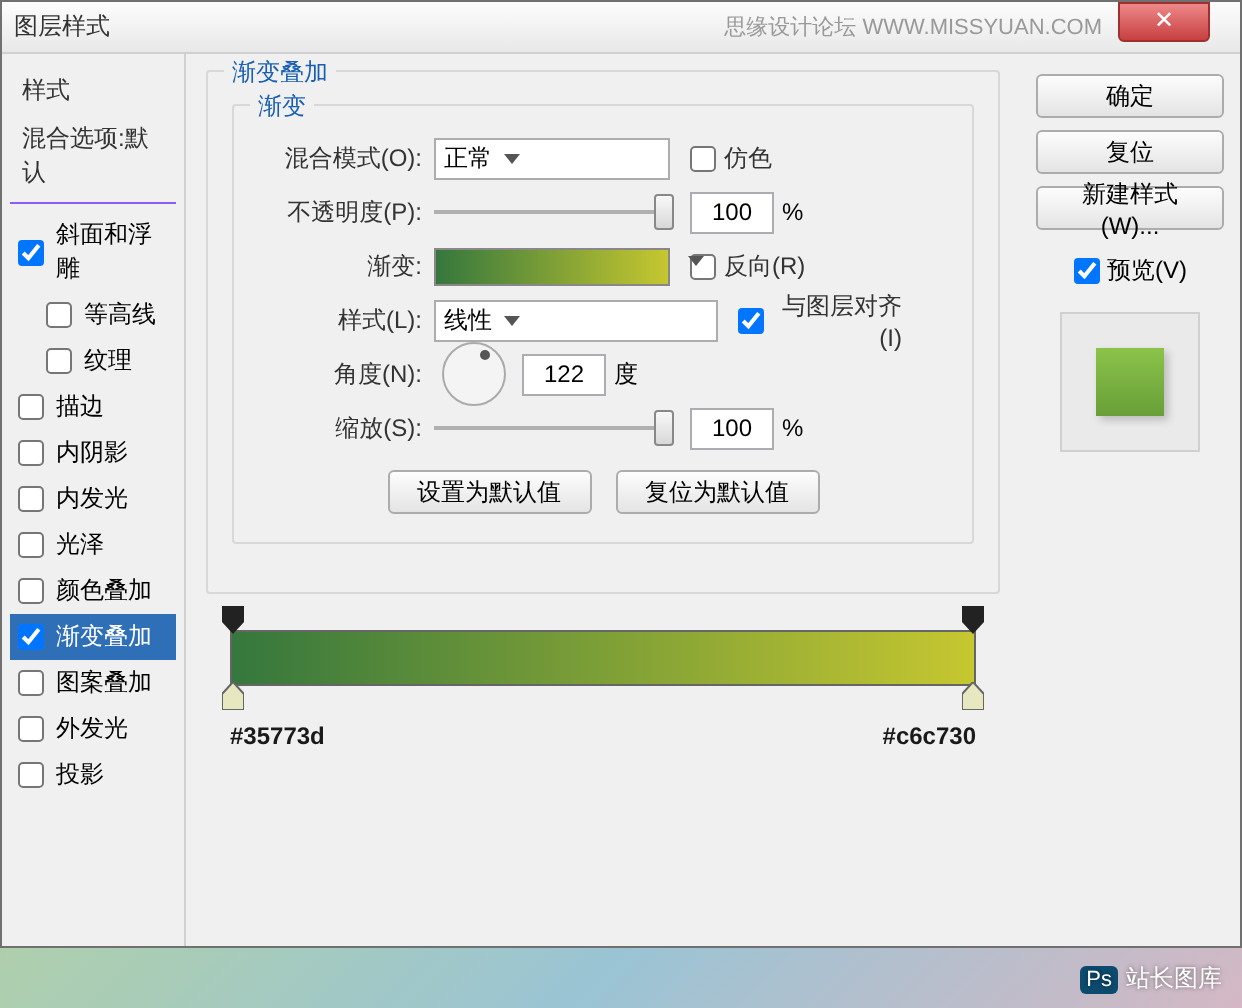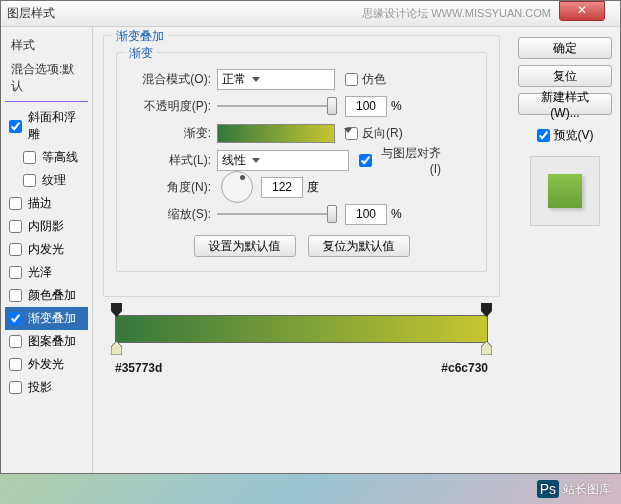--- a/index.html
+++ b/index.html
@@ -44,21 +44,21 @@
 .preview-box{width:70px;height:70px;background:#eaeaea;border:1px solid #d0d0d0;margin-top:6px;display:flex;align-items:center;justify-content:center}
 .preview-sw{width:34px;height:34px;background:linear-gradient(#8bc34a,#689f38);box-shadow:2px 2px 4px rgba(0,0,0,.2)}
 .grad-editor{margin:18px 12px 0;position:relative}
 .grad-bar{height:28px;background:linear-gradient(90deg,#35773d,#c6c730);border:1px solid #666}
 .stop{position:absolute;width:11px;height:14px}
 .stop.top{top:-12px}
 .stop.bot{bottom:-12px}
 .stop svg{display:block}
 .color-labels{display:flex;justify-content:space-between;margin:18px 12px 0;font-size:21px;font-weight:bold;font-family:Arial,sans-serif;color:#1a1a1a}
 .footer-wm{position:absolute;bottom:6px;right:10px;color:#fff;font-size:13px;text-shadow:0 0 2px rgba(0,0,0,.5);display:flex;align-items:center;gap:4px}
-.footer-wm .badge{background:#0c4a6e;border-radius:3px;padding:1px 3px;font-size:14px}
+.footer-wm .badge{background:#0c4a6e;border-radius:3px;padding:1px 3px;font-size:11px}
 </style>
 </head>
 <body>
 
 <div class="window">
   <div class="titlebar">
     <span class="titlebar-text">图层样式</span>
     <div class="titlebar-right">
       <span class="watermark">思缘设计论坛 WWW.MISSYUAN.COM</span>
       <div class="close-btn">✕</div>
@@ -155,21 +155,21 @@
                 <span class="arrow"></span>
               </div>
             <label class="chk" style="">
                 <input type="checkbox" style="">
                 <span>反向(R)</span>
               </label>
           </div>
 
           <div class="row">
             <label>样式(L):</label>
-            <div class="select" style="width:132px">
+            <div class="select" style="width:142px">
               <span>线性</span>
                 <span class="arrow"></span>
             </div>
             <label class="chk">
                 <input type="checkbox" checked="" style="">
                 <span>与图层对齐(I)</span>
               </label>
           </div>
 
           <div class="row">

